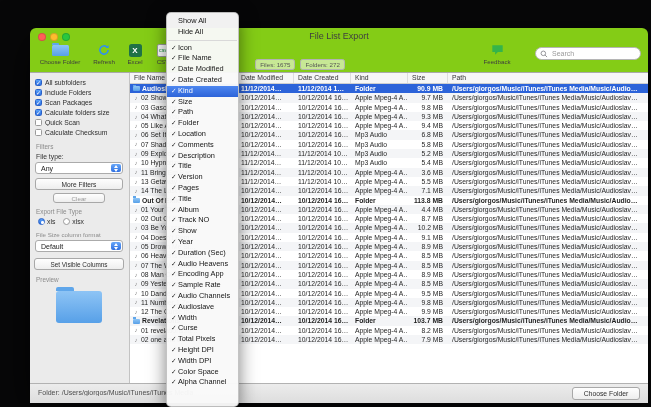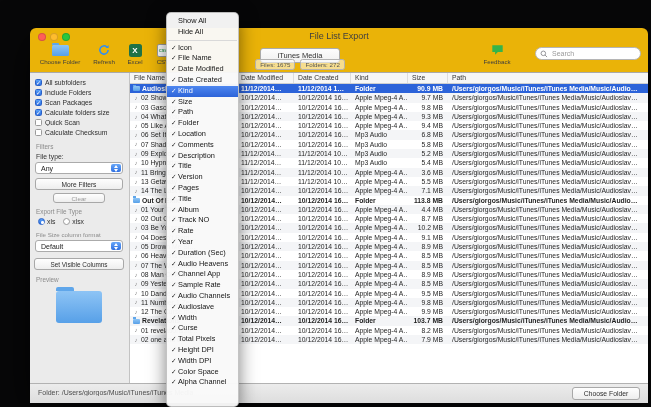--- a/index.html
+++ b/index.html
@@ -1,20 +1,20 @@
 <!DOCTYPE html>
 <html><head>
 <meta charset="utf-8">
 <style>
   *{margin:0;padding:0;box-sizing:border-box}
   html,body{background:#000;font-family:"Liberation Sans",sans-serif}
   #stage{position:relative;width:651px;height:407px;background:#070708;overflow:hidden}
 
   
-  #window{position:absolute;left:30px;top:28px;width:618px;height:375px;background:#eab308;
+  #window{position:absolute;left:30px;top:28px;width:618px;height:375px;background:#84cc16;
           border-radius:6px 6px 0 0;box-shadow:0 10px 42px rgba(0,0,0,.7);z-index:1}
   #chrome{position:absolute;left:0;top:0;right:0;height:45px;background:linear-gradient(#ecécec,#ececec 1%,#d9d9d9);
           border-bottom:1px solid #a9a9a9;border-radius:6px 6px 0 0}
   .tl{position:absolute;top:5px;width:8px;height:8px;border-radius:50%;border:.5px solid rgba(0,0,0,.15)}
   #tl-close{left:8px;background:#ff5f57}
   #tl-min{left:20px;background:#febc2e}
   #tl-zoom{left:32px;background:#29c73f}
   #wtitle{position:absolute;top:3px;left:0;right:0;text-align:center;font-size:9px;color:#3f3f3f}
 
   .tbbtn{position:absolute;top:15px;text-align:center;cursor:default}
@@ -149,23 +149,20 @@
         <div class="lbl">Excel</div>
       </div>
 
       <div class="tbbtn" style="left:120px;width:26px">
         <div class="icw">
             <span class="csvicon">CSV</span>
           </div>
         <div class="lbl">CSV</div>
       </div>
 
-      <div id="pathwrap">
-        <div id="pathpill">iTunes Media</div>
-      </div>
       <div id="counts">
         <span class="countpill">Files: 1675</span>
         <span class="countpill">Folders: 272</span>
       </div>
 
       <div class="tbbtn" id="feedback">
         <div class="icw">
           <svg width="13" height="12" viewBox="0 0 16 15">
               <path d="M1.5 1.5h13v8.5H8.5l-3.5 3.5v-3.5h-3.5z" fill="#35b44a"></path>
             </svg>
@@ -651,37 +648,37 @@
         <div class="mitem">
           <span class="chk">✓</span>
           <span class="ml">Album</span>
         </div>
         <div class="mitem">
           <span class="chk">✓</span>
           <span class="ml">Track NO</span>
         </div>
         <div class="mitem">
           <span class="chk">✓</span>
-          <span class="ml">Rate</span>
+          <span class="ml">Show</span>
         </div>
         <div class="mitem">
           <span class="chk">✓</span>
           <span class="ml">Year</span>
         </div>
         <div class="mitem">
           <span class="chk">✓</span>
           <span class="ml">Duration (Sec)</span>
         </div>
         <div class="mitem">
           <span class="chk">✓</span>
           <span class="ml">Audio Heavens</span>
         </div>
         <div class="mitem">
           <span class="chk">✓</span>
-          <span class="ml">Channel App</span>
+          <span class="ml">Encoding App</span>
         </div>
         <div class="mitem">
           <span class="chk">✓</span>
           <span class="ml">Sample Rate</span>
         </div>
         <div class="mitem">
           <span class="chk">✓</span>
           <span class="ml">Audio Channels</span>
         </div>
         <div class="mitem">

